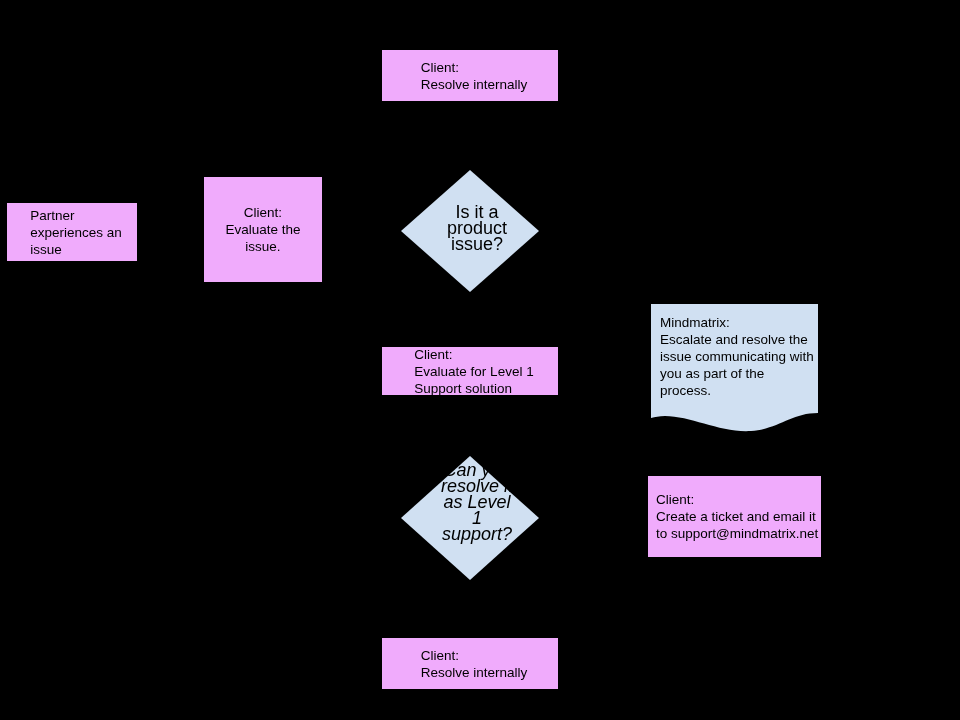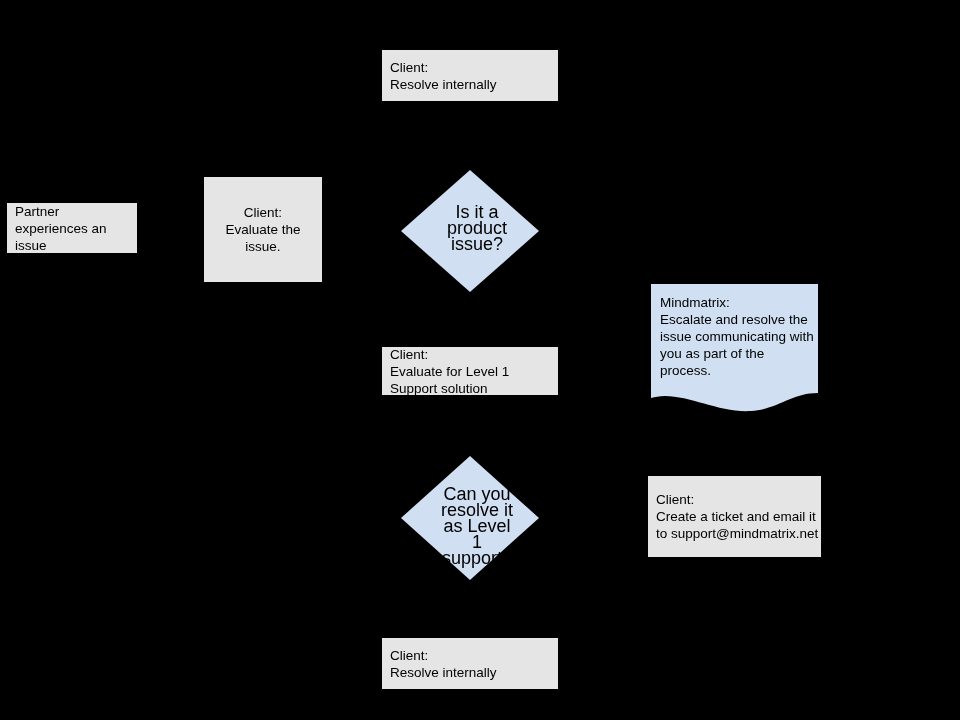--- a/index.html
+++ b/index.html
@@ -15,24 +15,25 @@
     background: #000000;
     overflow: hidden;
     font-family: "Liberation Sans", sans-serif;
     color: #000000;
   }
   .node {
     position: absolute;
     box-sizing: border-box;
   }
   .rect {
-    background: #e5e5e5;
+    background: #f0abfc;
     display: flex;
     flex-direction: column;
     justify-content: center;
+    align-items: center;
   }
   .rect .txt {
     font-size: 13.5px;
     line-height: 17px;
     white-space: pre-line;
   }
   .rect.left .txt {
     text-align: left;
     padding-left: 8px;
   }
@@ -54,20 +55,21 @@
     position: absolute;
     left: 0;
     right: 0;
     text-align: center;
     font-size: 18px;
     line-height: 16px;
     white-space: pre-line;
   }
   .note-wrap {
     position: absolute;
+    margin-top: 20px;
   }
   .note-svg {
     position: absolute;
     left: 0;
     top: 0;
   }
   .note-text {
     position: absolute;
     left: 9px;
     top: 10px;
@@ -75,21 +77,21 @@
     font-size: 13.5px;
     line-height: 17px;
     white-space: pre-line;
   }
 </style>
 </head>
 <body>
 
 <div id="canvas">
 
-  <div class="node rect left" style="left:7px; top:203px; width:130px; height:50px;">
+  <div class="node rect left" style="left:7px; top:203px; width:130px; height:58px;">
     <div class="txt">Partner
 experiences an
 issue</div>
   </div>
 
   <div class="node rect center" style="left:204px; top:177px; width:118px; height:105px;">
     <div class="txt">Client:
 Evaluate the
 issue.</div>
   </div>
@@ -115,21 +117,21 @@
   <div class="note-wrap" style="left:651px; top:284px; width:167px; height:128px;">
     <svg class="note-svg" width="167" height="128" viewBox="0 0 167 128">
       <path d="M0,0 L167,0 L167,109 C140,109 128,125 100,127 C70,129 40,112 14,112 C8,112 4,113 0,114 Z" fill="#d0e0f2"></path>
     </svg>
     <div class="note-text">Mindmatrix:
 Escalate and resolve the issue communicating with you as part of the process.</div>
   </div>
 
   <div class="diamond-wrap" style="left:401px; top:456px; width:138px; height:124px;">
     <div class="diamond-shape"></div>
-    <div class="diamond-label" style="top:30px; padding-left:14px;">Can you
+    <div class="diamond-label" style="top:6px; padding-left:14px;font-style:italic;">Can you
 resolve it
 as Level
 1
 support?</div>
   </div>
 
   <div class="node rect left" style="left:648px; top:476px; width:173px; height:81px;">
     <div class="txt">Client:
 Create a ticket and email it to support@mindmatrix.net</div>
   </div>

